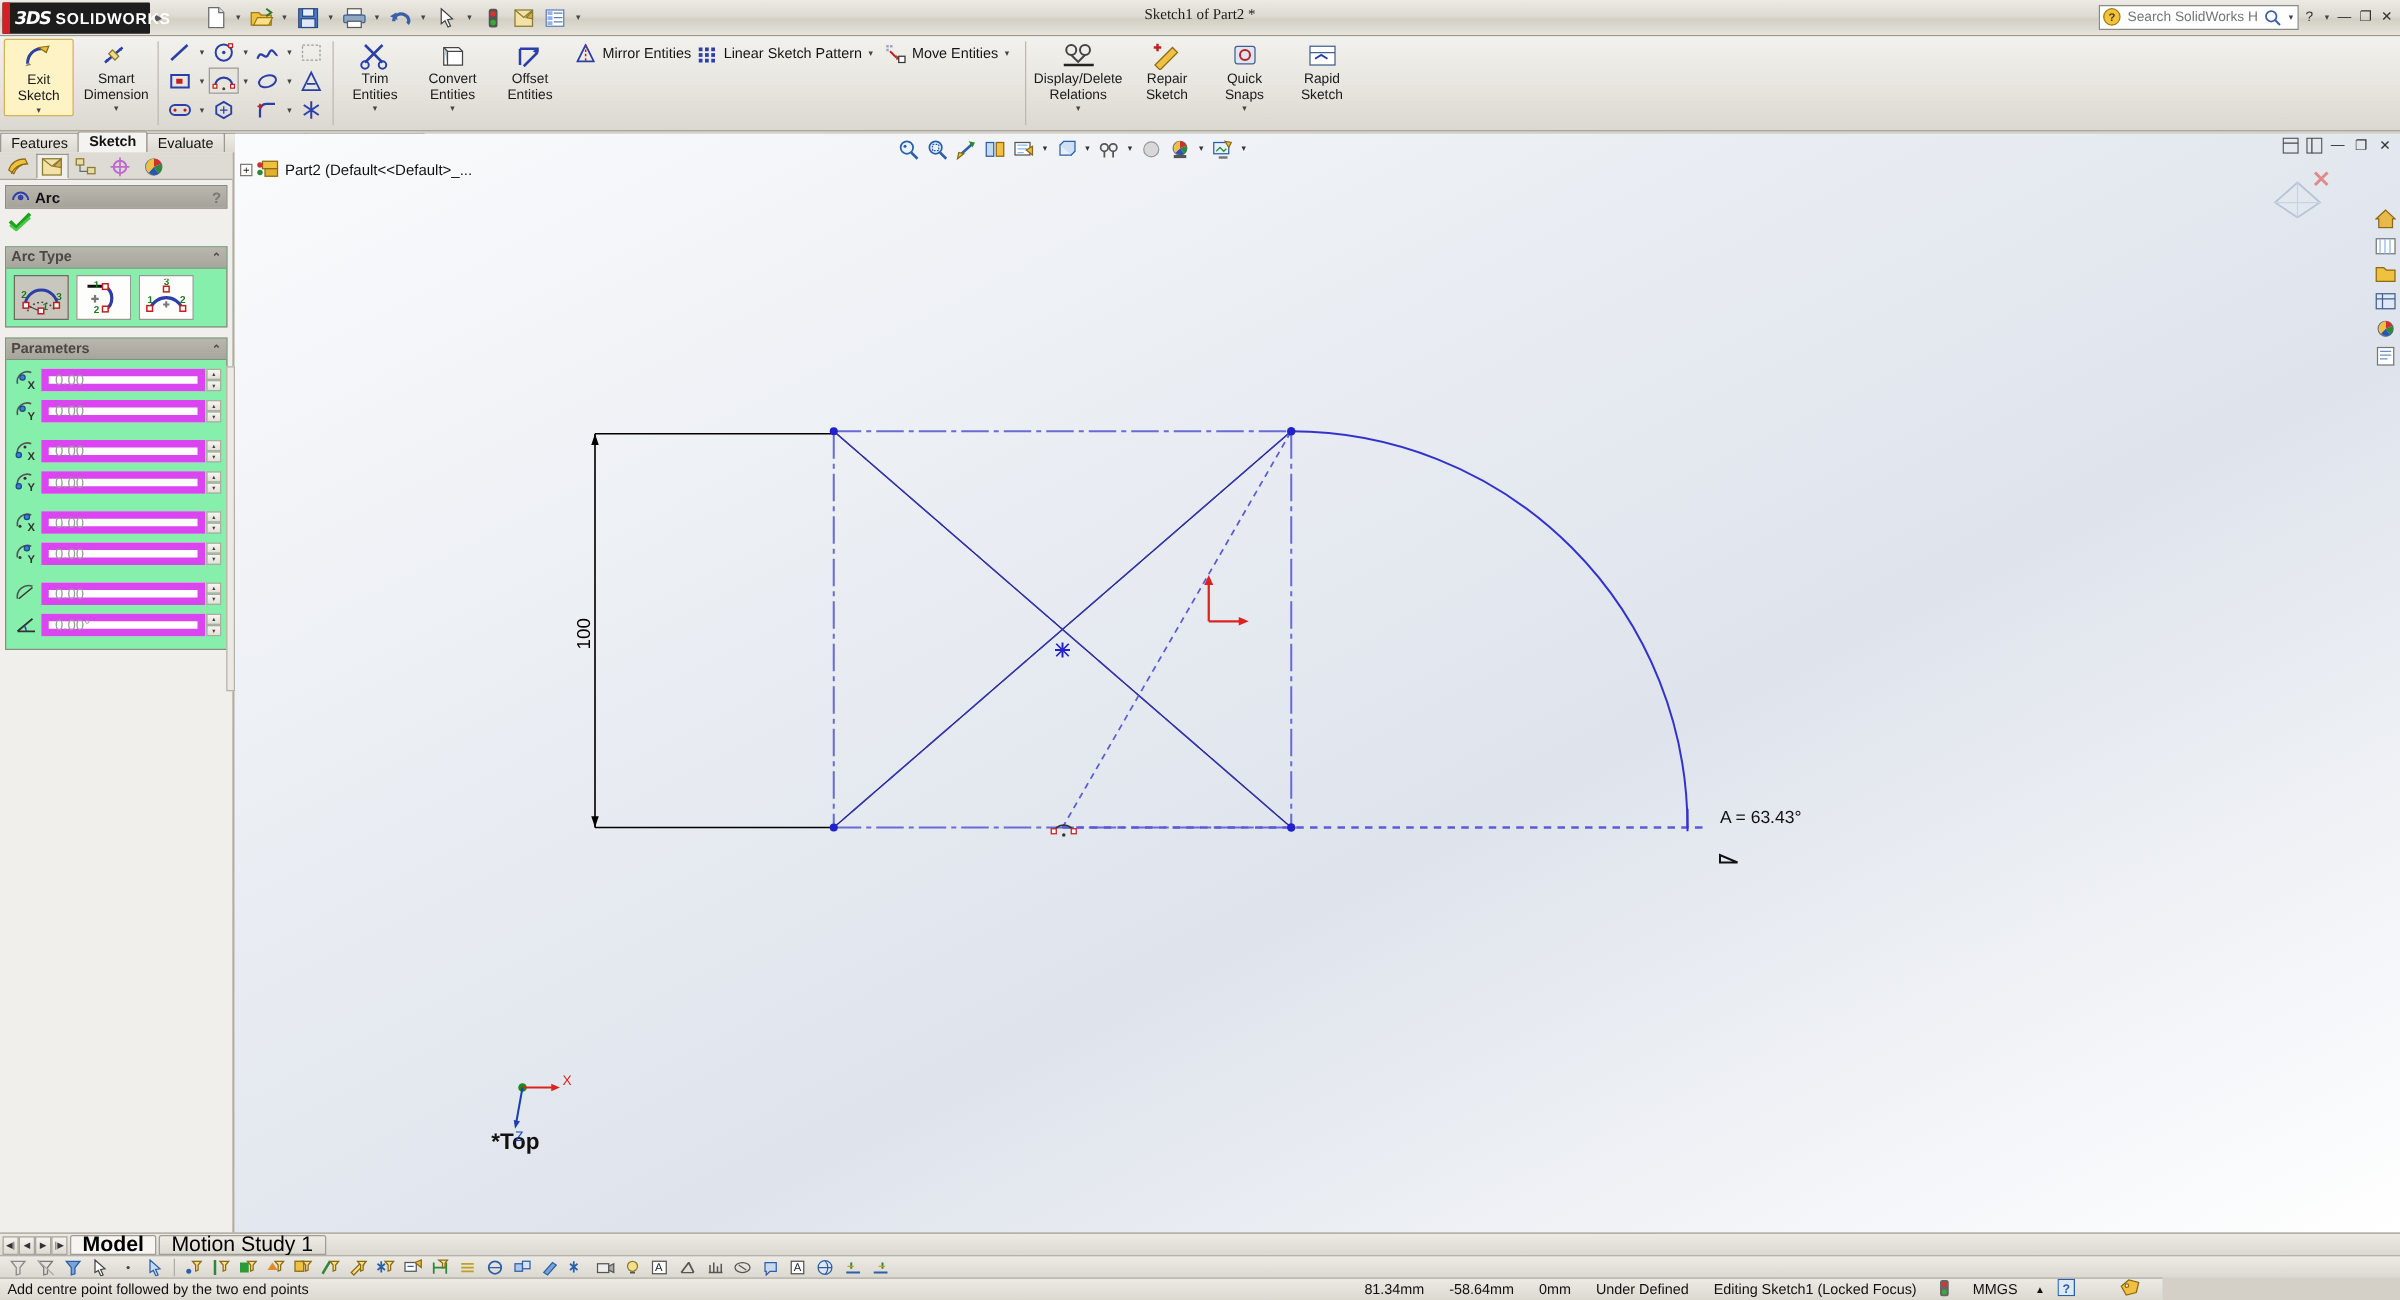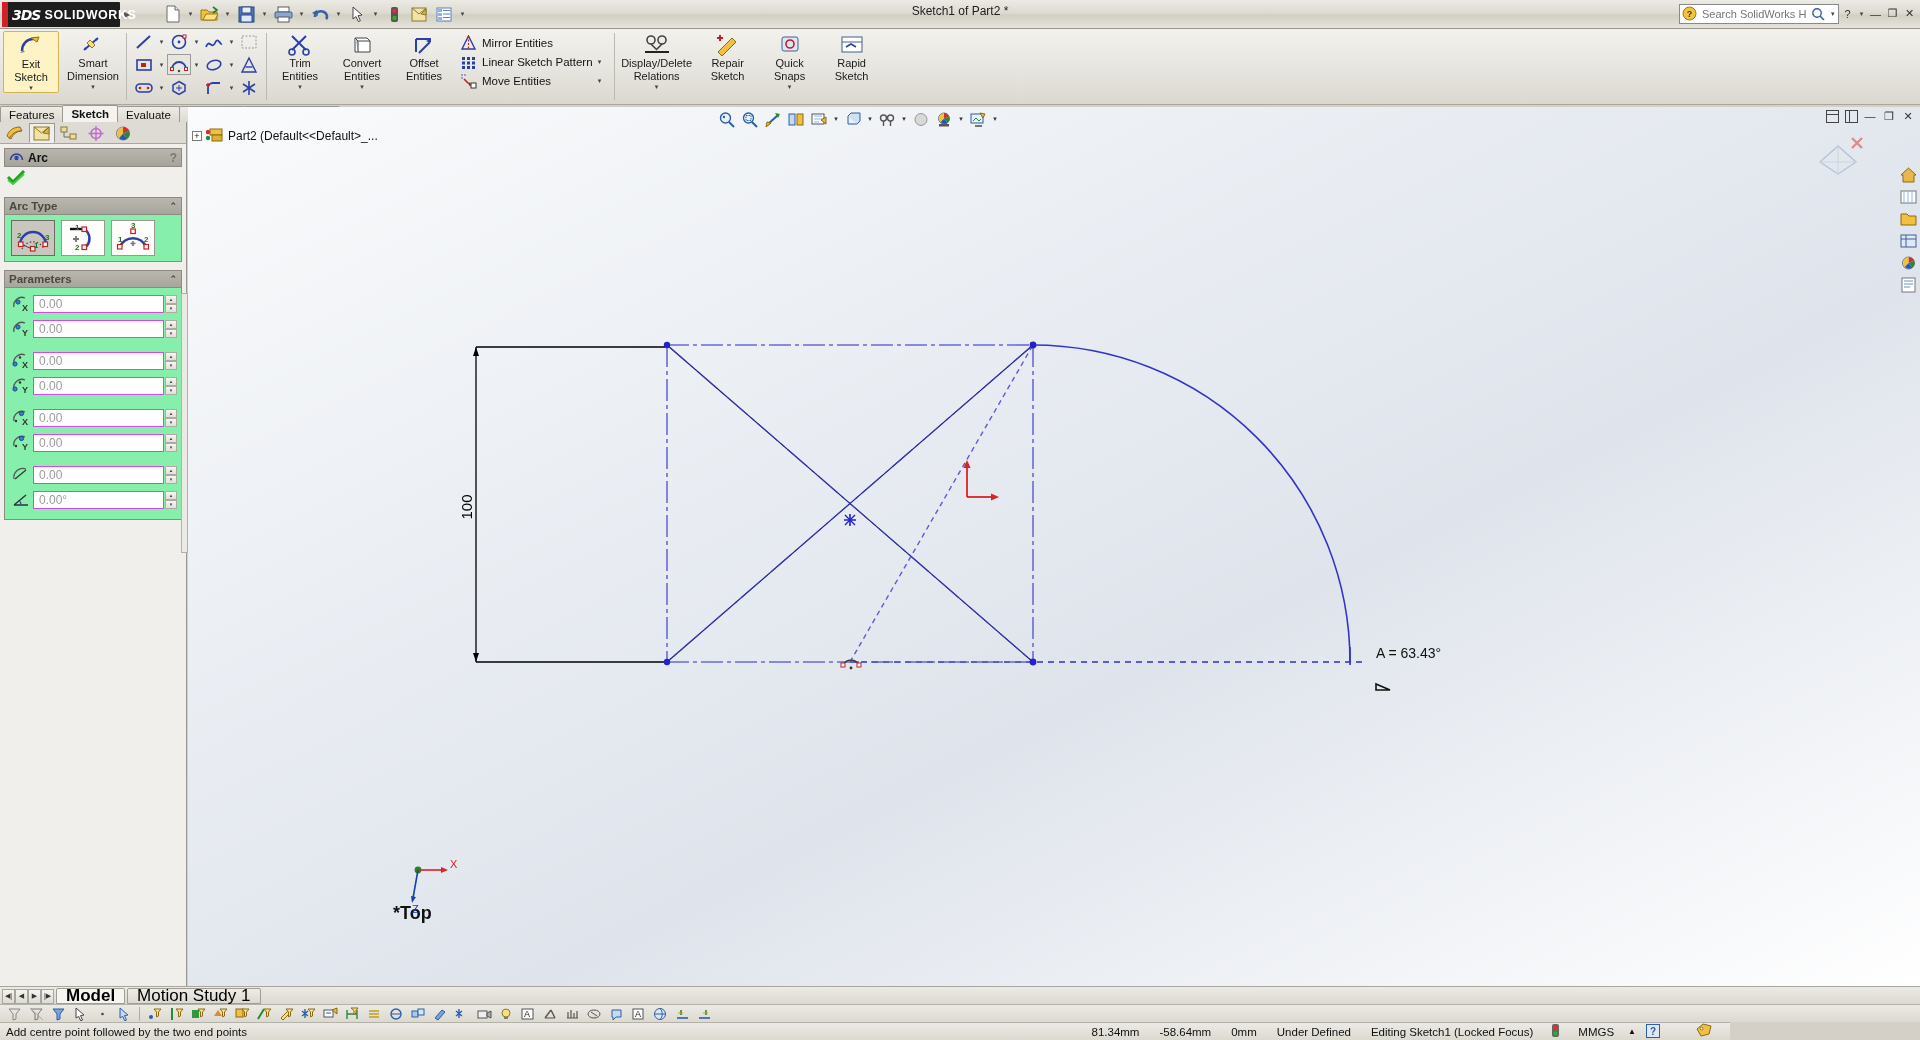--- a/index.html
+++ b/index.html
@@ -38,21 +38,21 @@
     color:#555; font-size:8px; }
 
   .qat { display:flex; align-items:center; margin-left:26px; gap:1px; }
   .qat-btn { width:24px; height:23px; display:flex; align-items:center; justify-content:center;
      border:1px solid transparent; border-radius:2px; }
   .qat-caret { width:11px; height:23px; display:flex;align-items:center;justify-content:center;
      color:#444; font-size:7px; }
 
   .win-title {
     position:absolute; left:0; right:0; top:4px; text-align:center;
-    font-size:12px; color:#1c1c1c; pointer-events:none;
+    font-size:12px; color:#1c1c1c; pointer-events:none;font-family:Liberation Serif, serif;
   }
   .help-area { position:absolute; right:2px; top:2px; display:flex; align-items:center; }
   .search-box {
     width:160px; height:20px; border:1px solid #8a8a8a; background:#fff;
     display:flex; align-items:center; padding-left:2px; font-size:11px; color:#333;
   }
   .search-box .qicon { width:15px;height:15px; margin-right:3px; }
   .search-box input {
     border:0; outline:0; font-size:11px; font-family:"Liberation Sans",sans-serif;
     color:#3a3a3a; width:108px; background:transparent;
@@ -80,21 +80,21 @@
   .big-btn.sel { background:#fdf3c4; border:1px solid #d2b457; border-radius:2px;}
 
   .tool-grid { display:grid; grid-template-columns:auto auto auto auto; row-gap:2px; }
   .tgcell { display:flex; align-items:center; }
   .tbtn { width:24px;height:21px; display:flex;align-items:center;justify-content:center;
       border:1px solid transparent; }
   .tbtn.act { background:#e8e5dd; border:1px solid #9b9b9b;}
   .tcaret { width:11px;height:21px;display:flex;align-items:center;justify-content:center;
       color:#444;font-size:7px;}
 
-  .wide-list { display:flex; flex-direction:column; padding-top:2px;}
+  .wide-list { display:flex; flex-direction:row; padding-top:2px;}
   .wide-item { display:flex; align-items:center; height:19px; padding-right:2px;}
   .wide-item .wico { width:21px; display:flex; justify-content:center; align-items:center;}
   .wide-item .wlbl { font-size:11.5px; color:#141414; margin-left:3px; white-space:nowrap;}
   .wide-item .wcaret { margin-left:auto; color:#444; font-size:7px; width:14px; text-align:center;}
 
   
   .cmdtabs { position:absolute; left:0; top:105px; height:17px; display:flex; align-items:flex-end; }
   .ctab {
     height:16px; padding:0 8px; font-size:11.5px; color:#111;
     border:1px solid #9c9991; border-bottom:none; margin-right:-1px;
@@ -139,21 +139,21 @@
   .sect-body { padding:5px 4px; }
 
   .arctypes { display:flex; gap:6px; justify-content:flex-start; padding-left:2px;}
   .arcbtn { width:44px; height:36px; border:1px solid #9b9891; background:#fdfdfc;
     display:flex; align-items:center; justify-content:center; }
   .arcbtn.sel { background:#c9c6be; border:1px solid #6e6b63; }
 
   .prow { display:flex; align-items:center; height:21px; margin-bottom:4px; }
   .prow .picon { width:24px; display:flex; align-items:center; justify-content:center; }
   .pfield {
-    flex:1; height:18px; background:#fff; border:1px solid #d946ef;
+    flex:1; height:18px; background:#fff; border:6px solid #d946ef;
     font-size:12px; color:#9b9b9b; padding-left:5px; display:flex; align-items:center;
   }
   .spin { width:12px; height:18px; display:flex; flex-direction:column; margin-left:1px;}
   .spin div { flex:1; border:1px solid #aeaba3; background:linear-gradient(to bottom,#f7f6f2,#e2dfd7);
      display:flex; align-items:center; justify-content:center; font-size:5px; color:#444; }
   .pgap { height:7px; }
 
   .pm-scroll { position:absolute; left:181px; top:293px; width:7px; height:260px;
      background:#eceae4; border:1px solid #b4b1a9; }
 

